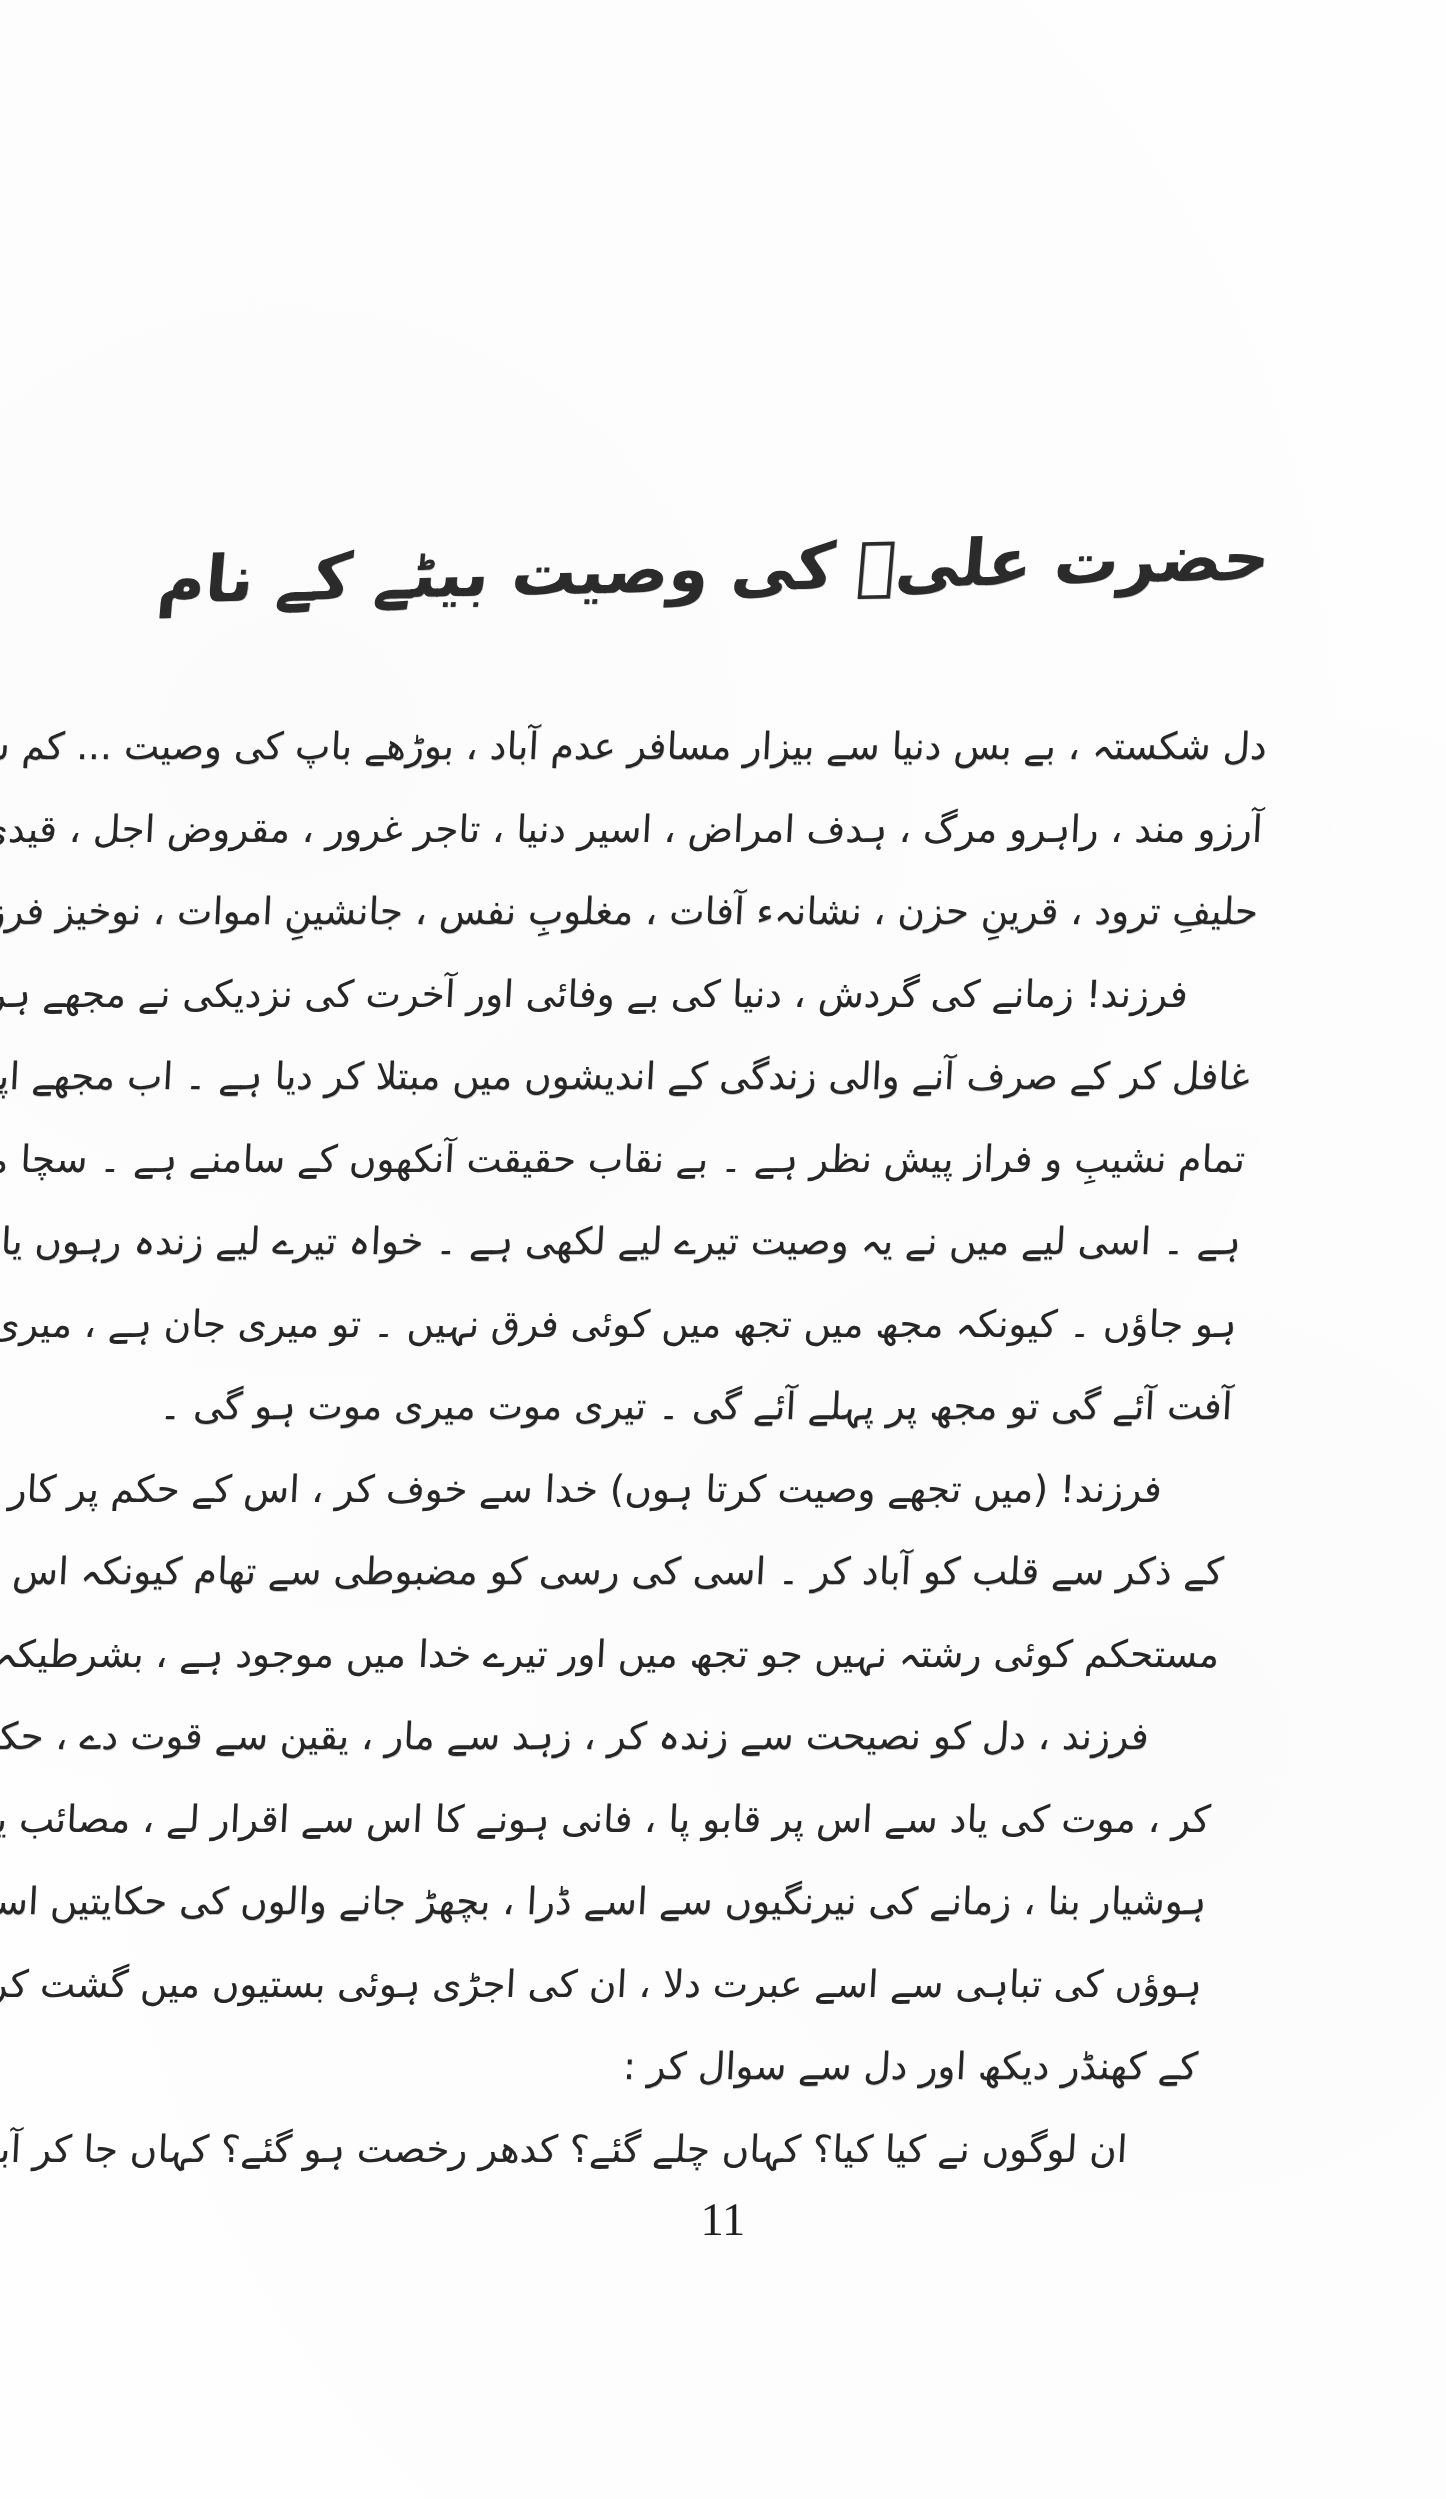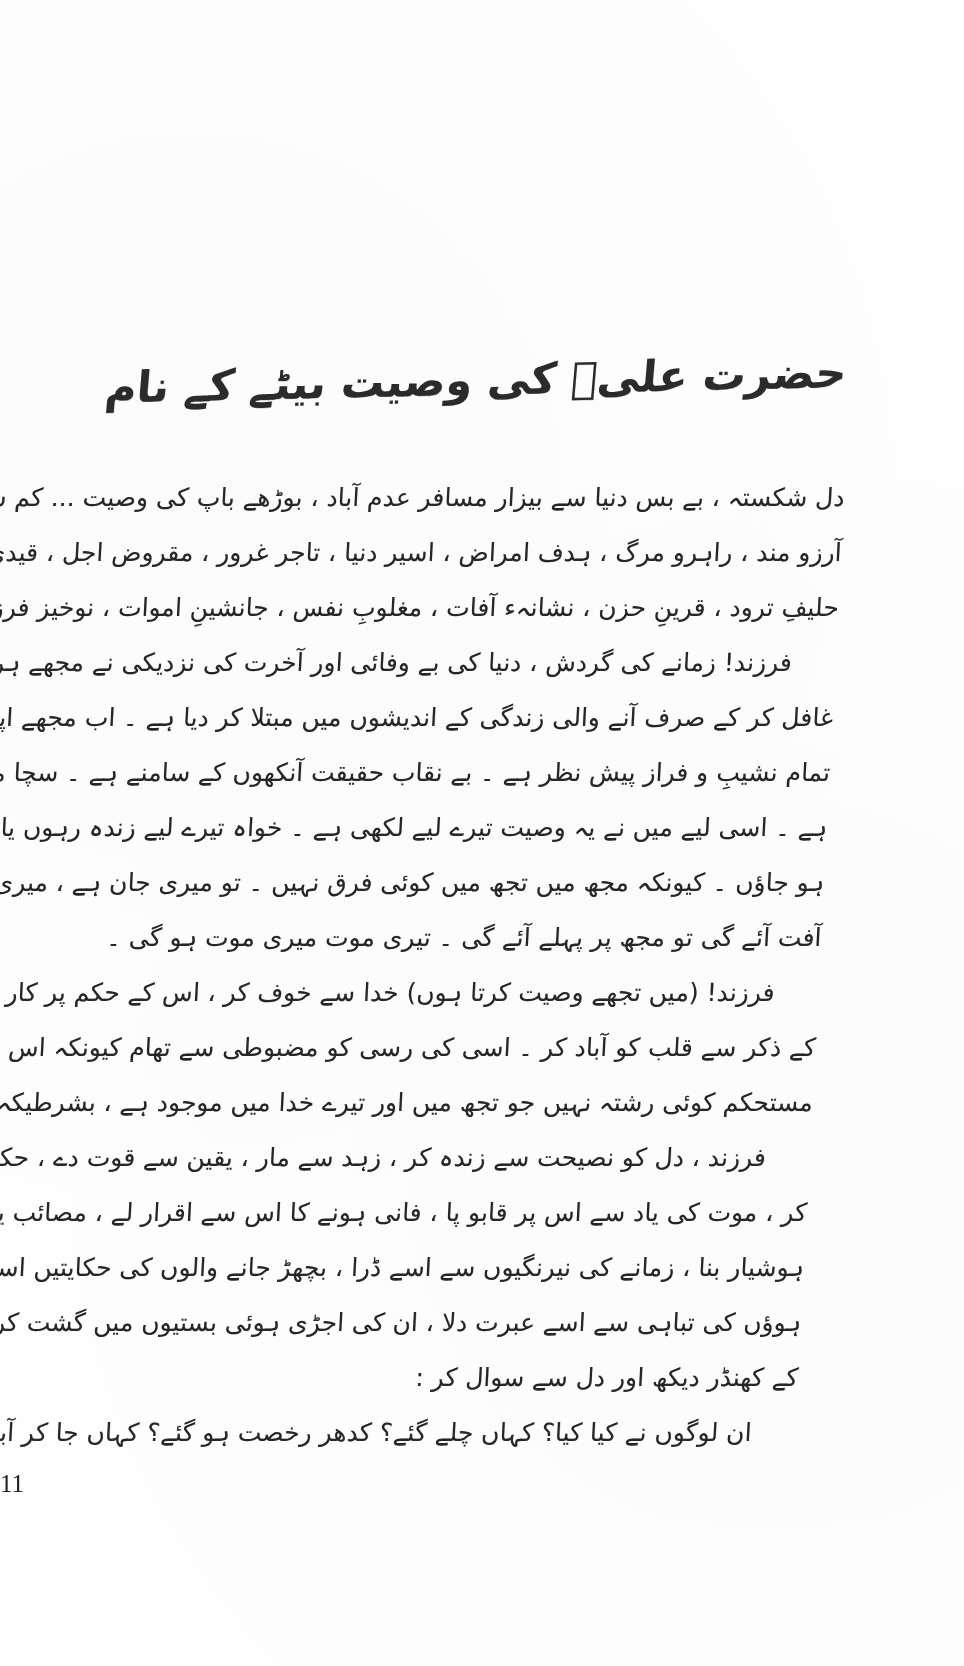--- a/index.html
+++ b/index.html
@@ -84,23 +84,23 @@
     transform: skewX(-3deg);
     transform-origin: right top;
   }
 
   
   .folio {
     position: absolute;
     bottom: 168px;
     left: 0;
     right: 0;
-    text-align: left;
+    text-align: center;
     font-family: "Liberation Serif", "DejaVu Serif", serif;
-    font-size: 25px;
+    font-size: 31px;
     color: #1f1f1f;
     direction: ltr;
   }
 </style>
 </head>
 <body>
 
 <div class="page">
   <div class="content">
 

